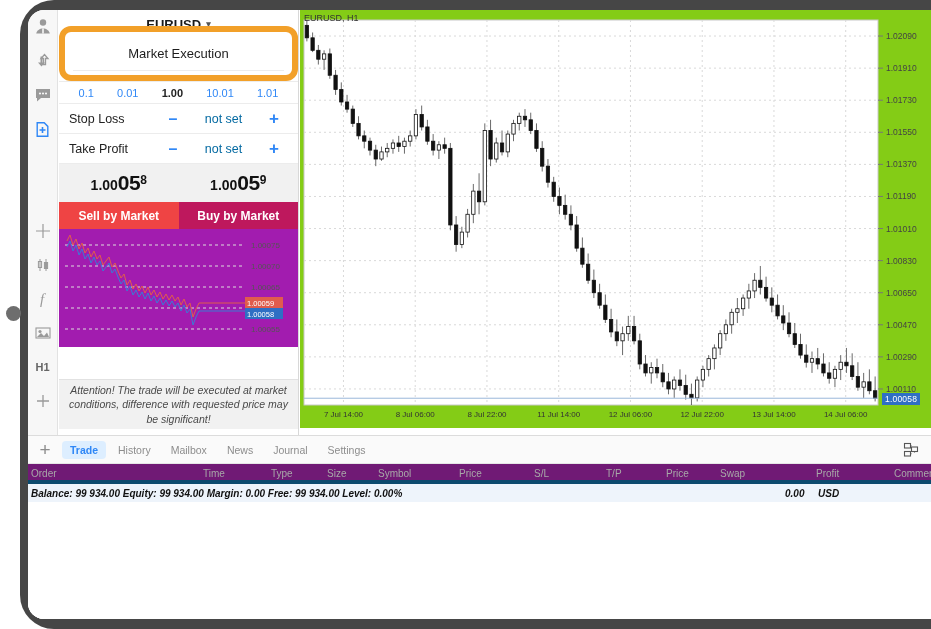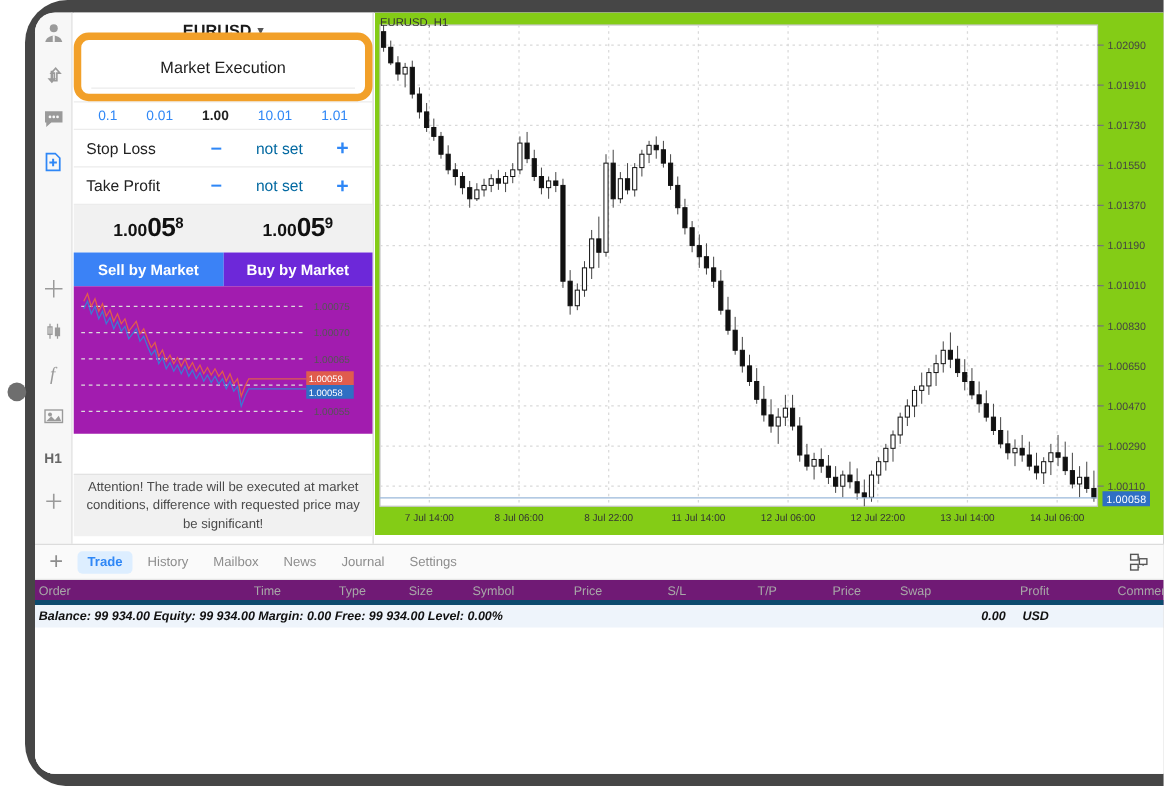--- a/index.html
+++ b/index.html
@@ -81,31 +81,31 @@
   }
   .quote .small { font-size: 14px; font-weight: bold; }
   .quote .big { font-size: 21px; font-weight: bold; letter-spacing: -0.5px; }
   .quote .sup { font-size: 12px; font-weight: bold; vertical-align: super; }
 
   .market-btns { height: 27px; display: flex; }
   .btn-sell, .btn-buy {
     flex: 1; display: flex; align-items: center; justify-content: center;
     color: #fff; font-size: 12px; font-weight: bold;
   }
-  .btn-sell { background: #3b82f6; }
-  .btn-buy  { background: #6d28d9; }
+  .btn-sell { background: #ef4444; }
+  .btn-buy  { background: #be185d; }
 
   .tickchart { position: relative; height: 118px; background: #a21caf; }
   .tickchart svg { display: block; }
 
   .attention {
     position: absolute; left: 0; top: 369px; width: 239px; height: 50px;
     background: #f1f1f1; border-top: 1px solid #e2e2e2;
     display: flex; align-items: center; justify-content: center; text-align: center;
-    font-size: 10.5px; color: #4a4a4a; line-height: 1.35; padding: 0 6px;
+    font-size: 10.5px; color: #4a4a4a; line-height: 1.35; padding: 0 6px; font-style: italic;
   }
 
   
   .highlight {
     position: absolute; left: 31px; top: 16px; width: 239px; height: 55px;
     border: 6px solid #f2a029; border-radius: 12px; background: #ffffff;
     display: flex; align-items: center; justify-content: center;
     z-index: 30;
   }
   .highlight .hl-text { font-size: 13px; color: #1d1d1d; }

